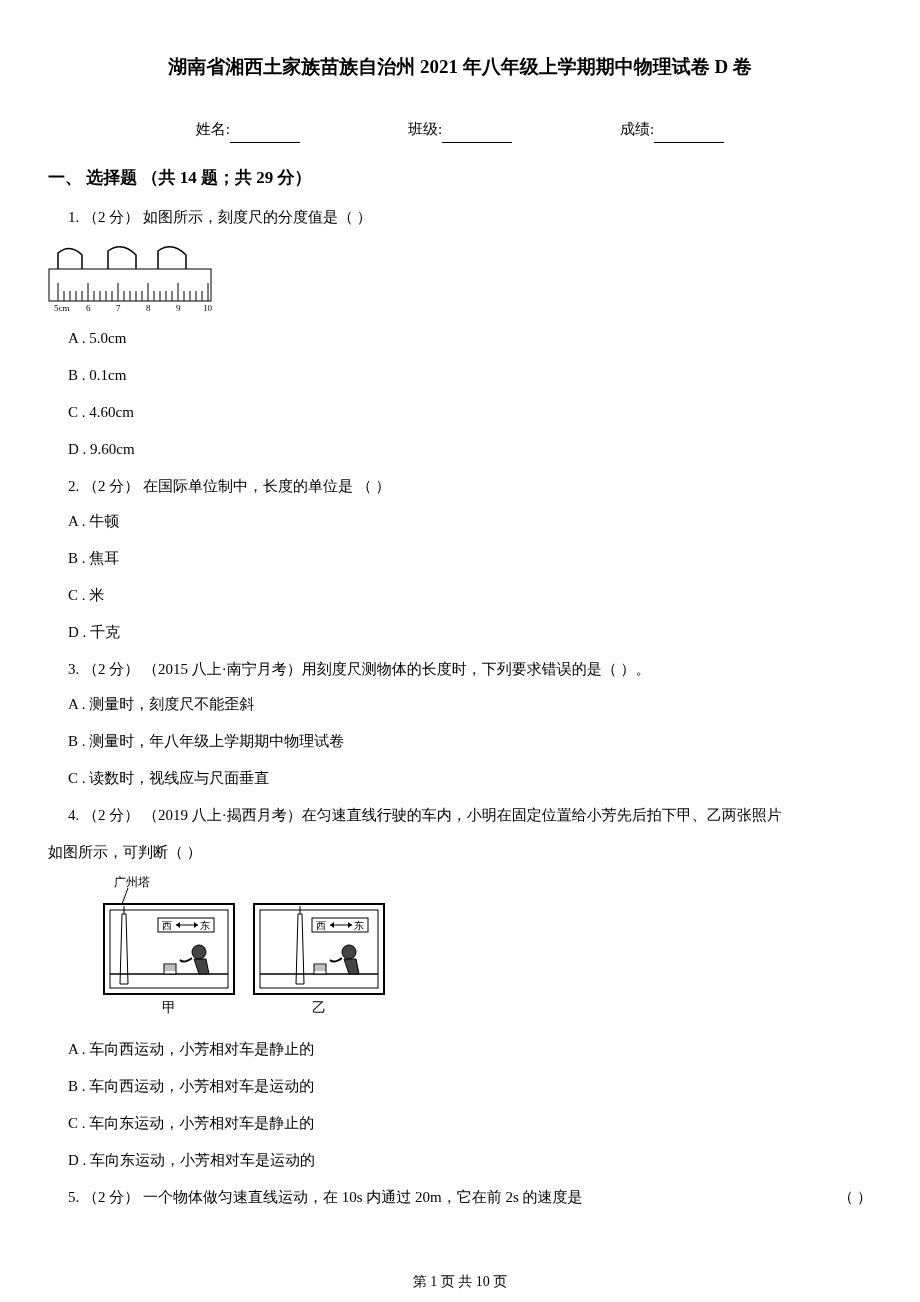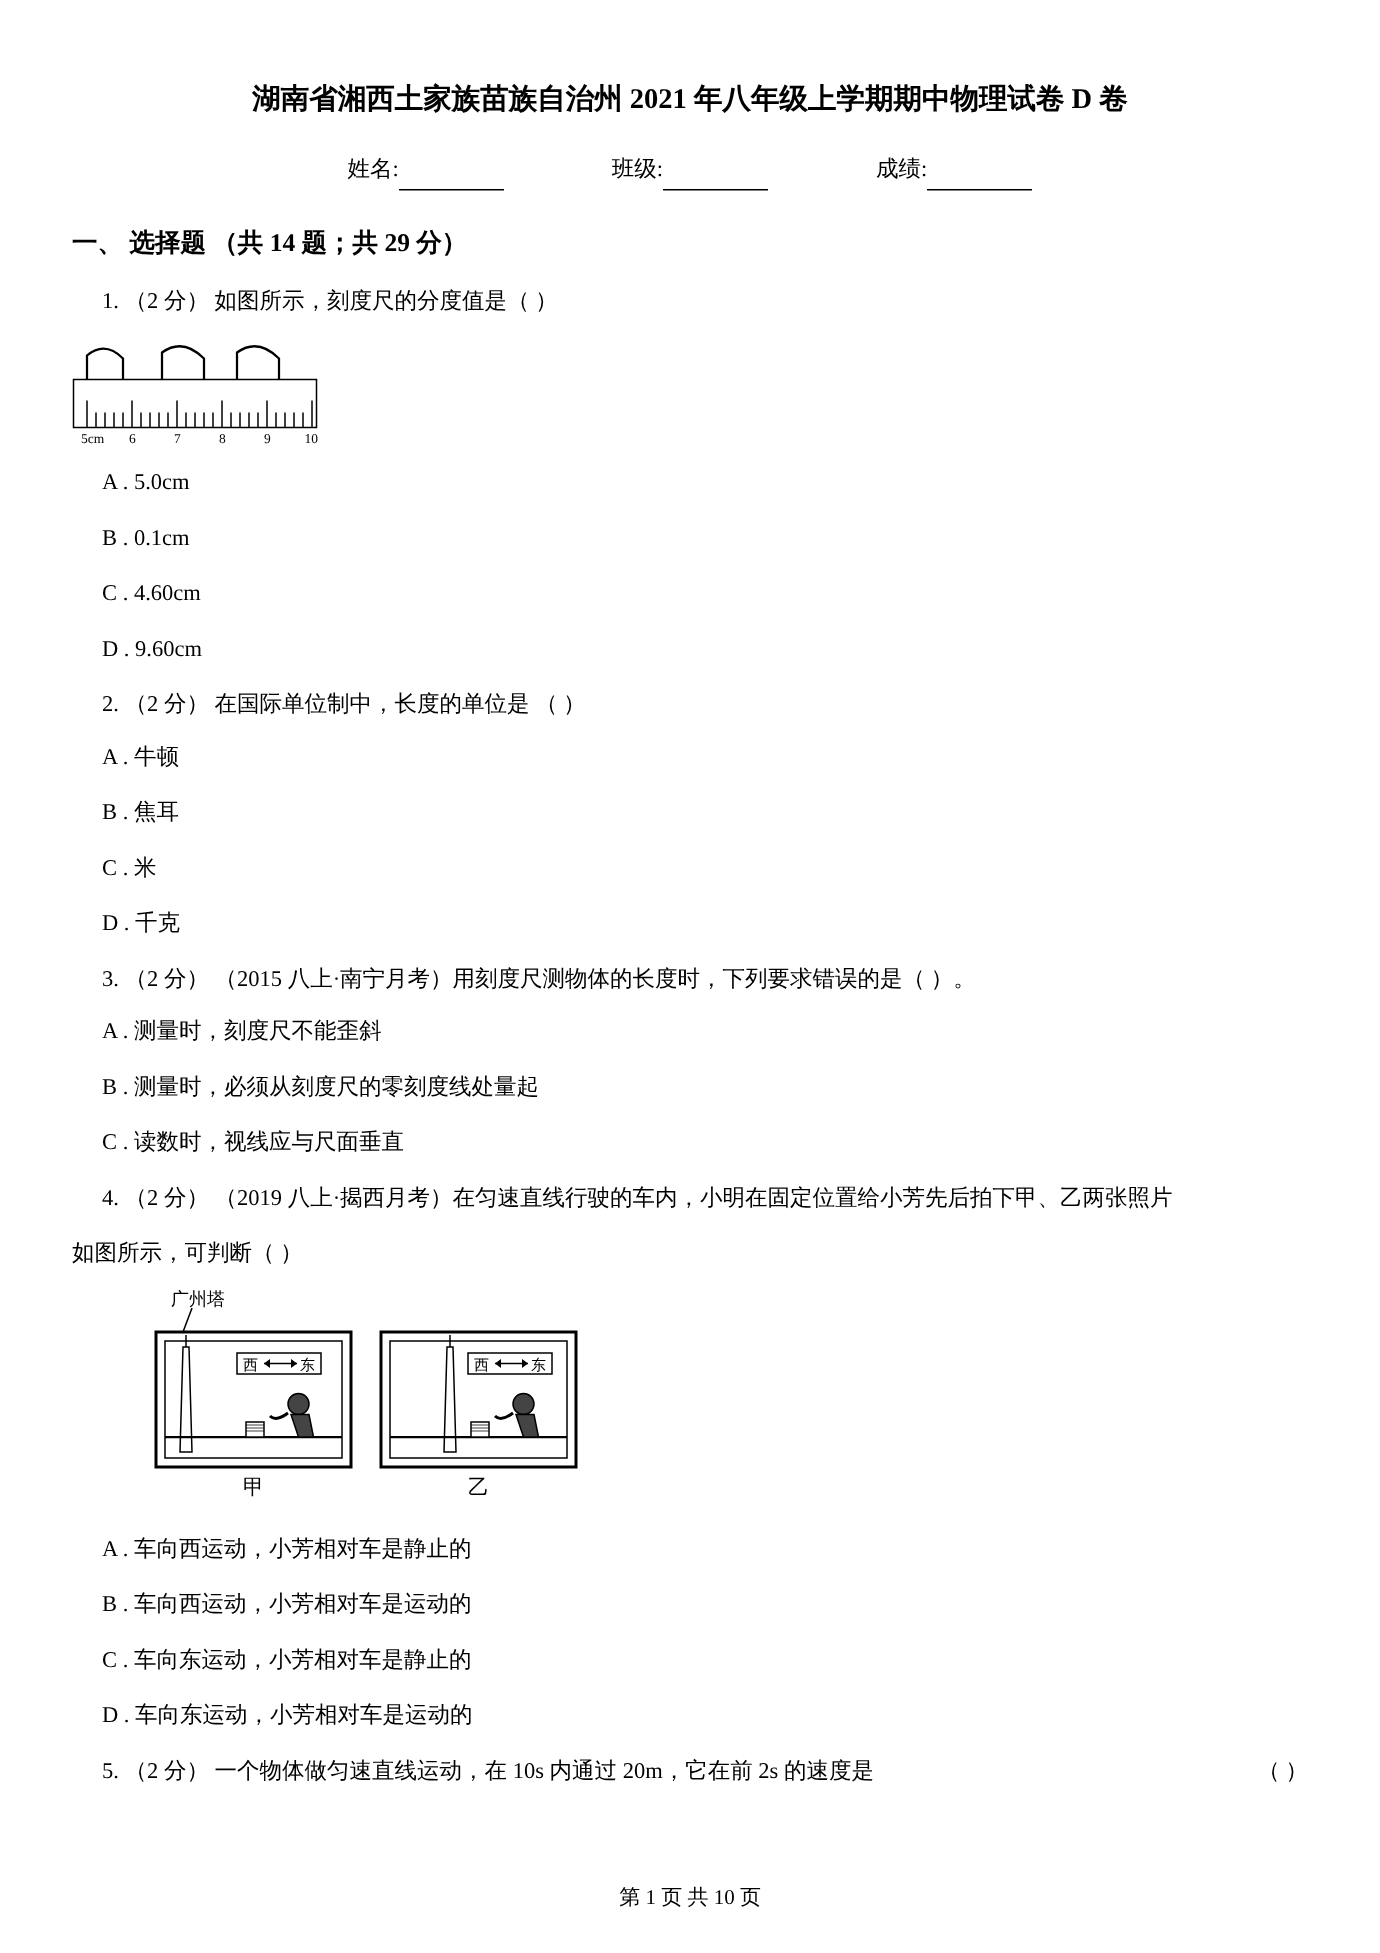--- a/index.html
+++ b/index.html
@@ -14,26 +14,26 @@
       margin: 0 auto;
       padding: 50px 48px 30px 48px;
       color: #000;
       font-size: 15px;
       line-height: 1.8;
     }
     .title {
       text-align: center;
       font-weight: bold;
       font-size: 19px;
-      margin-bottom: 16px;
+      margin-bottom: 32px;
     }
     .form-row {
       display: flex;
       justify-content: center;
-      gap: 72px;
+      gap: 108px;
       margin-bottom: 20px;
       font-size: 15px;
     }
     .form-row .blank {
       border-bottom: 1px solid #000;
       display: inline-block;
       width: 70px;
       vertical-align: bottom;
     }
     .section-heading {
@@ -149,21 +149,21 @@
   <div class="q-stem">2.   （2 分）  在国际单位制中，长度的单位是      （      ）</div>
   <div class="option">A .  牛顿</div>
   <div class="option">B .  焦耳</div>
   <div class="option">C .  米</div>
   <div class="option">D .  千克</div>
 </div>
 
 <div class="question">
   <div class="q-stem">3.   （2 分）  （2015 八上·南宁月考）用刻度尺测物体的长度时，下列要求错误的是（      ）。</div>
   <div class="option">A .  测量时，刻度尺不能歪斜</div>
-  <div class="option">B .  测量时，必须从刻度尺的零刻度线处量起</div>
+  <div class="option">B .  测量时，年八年级上学期期中物理试卷</div>
   <div class="option">C .  读数时，视线应与尺面垂直</div>
 </div>
 
 <div class="question">
   <div class="q-stem">4.  （2 分）  （2019 八上·揭西月考）在匀速直线行驶的车内，小明在固定位置给小芳先后拍下甲、乙两张照片</div>
 </div>
 <div class="continued">如图所示，可判断（      ）</div>
 
 <div class="figure" style="margin-left:36px;">
   <svg width="320" height="150" viewBox="0 0 320 150">

